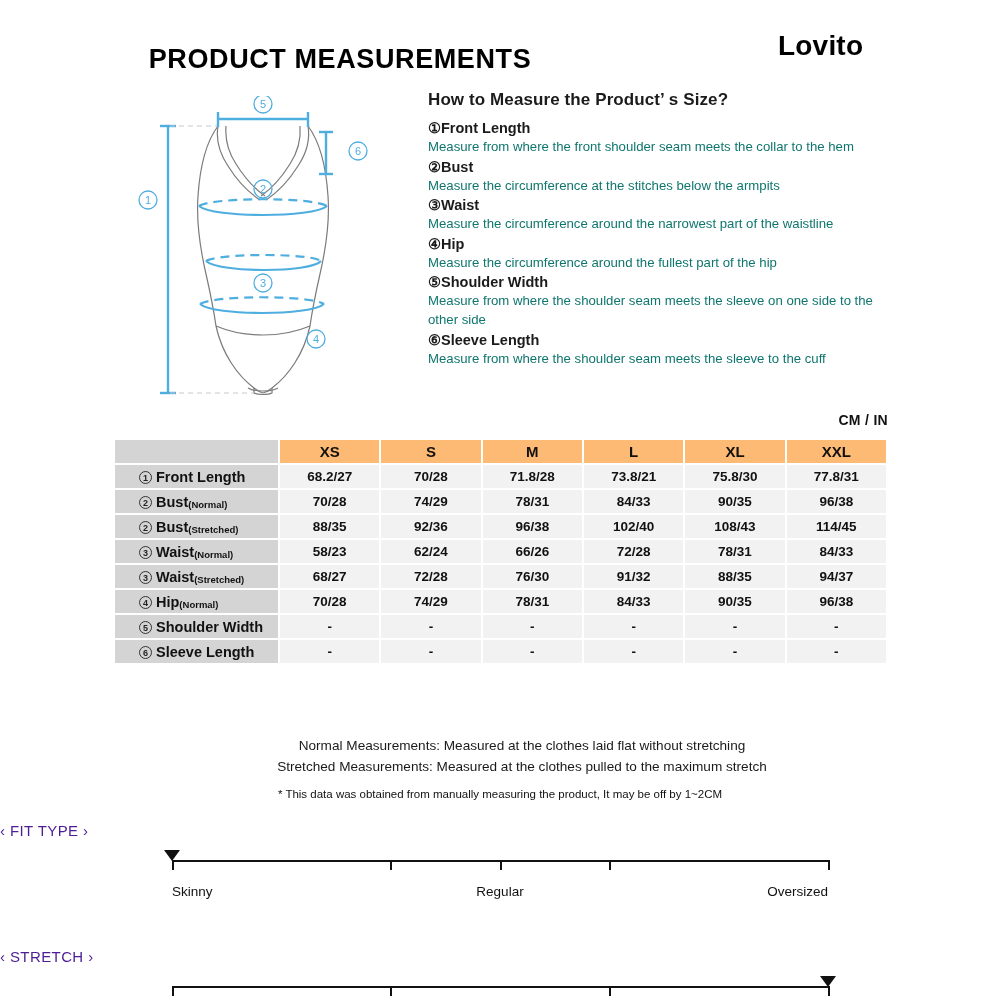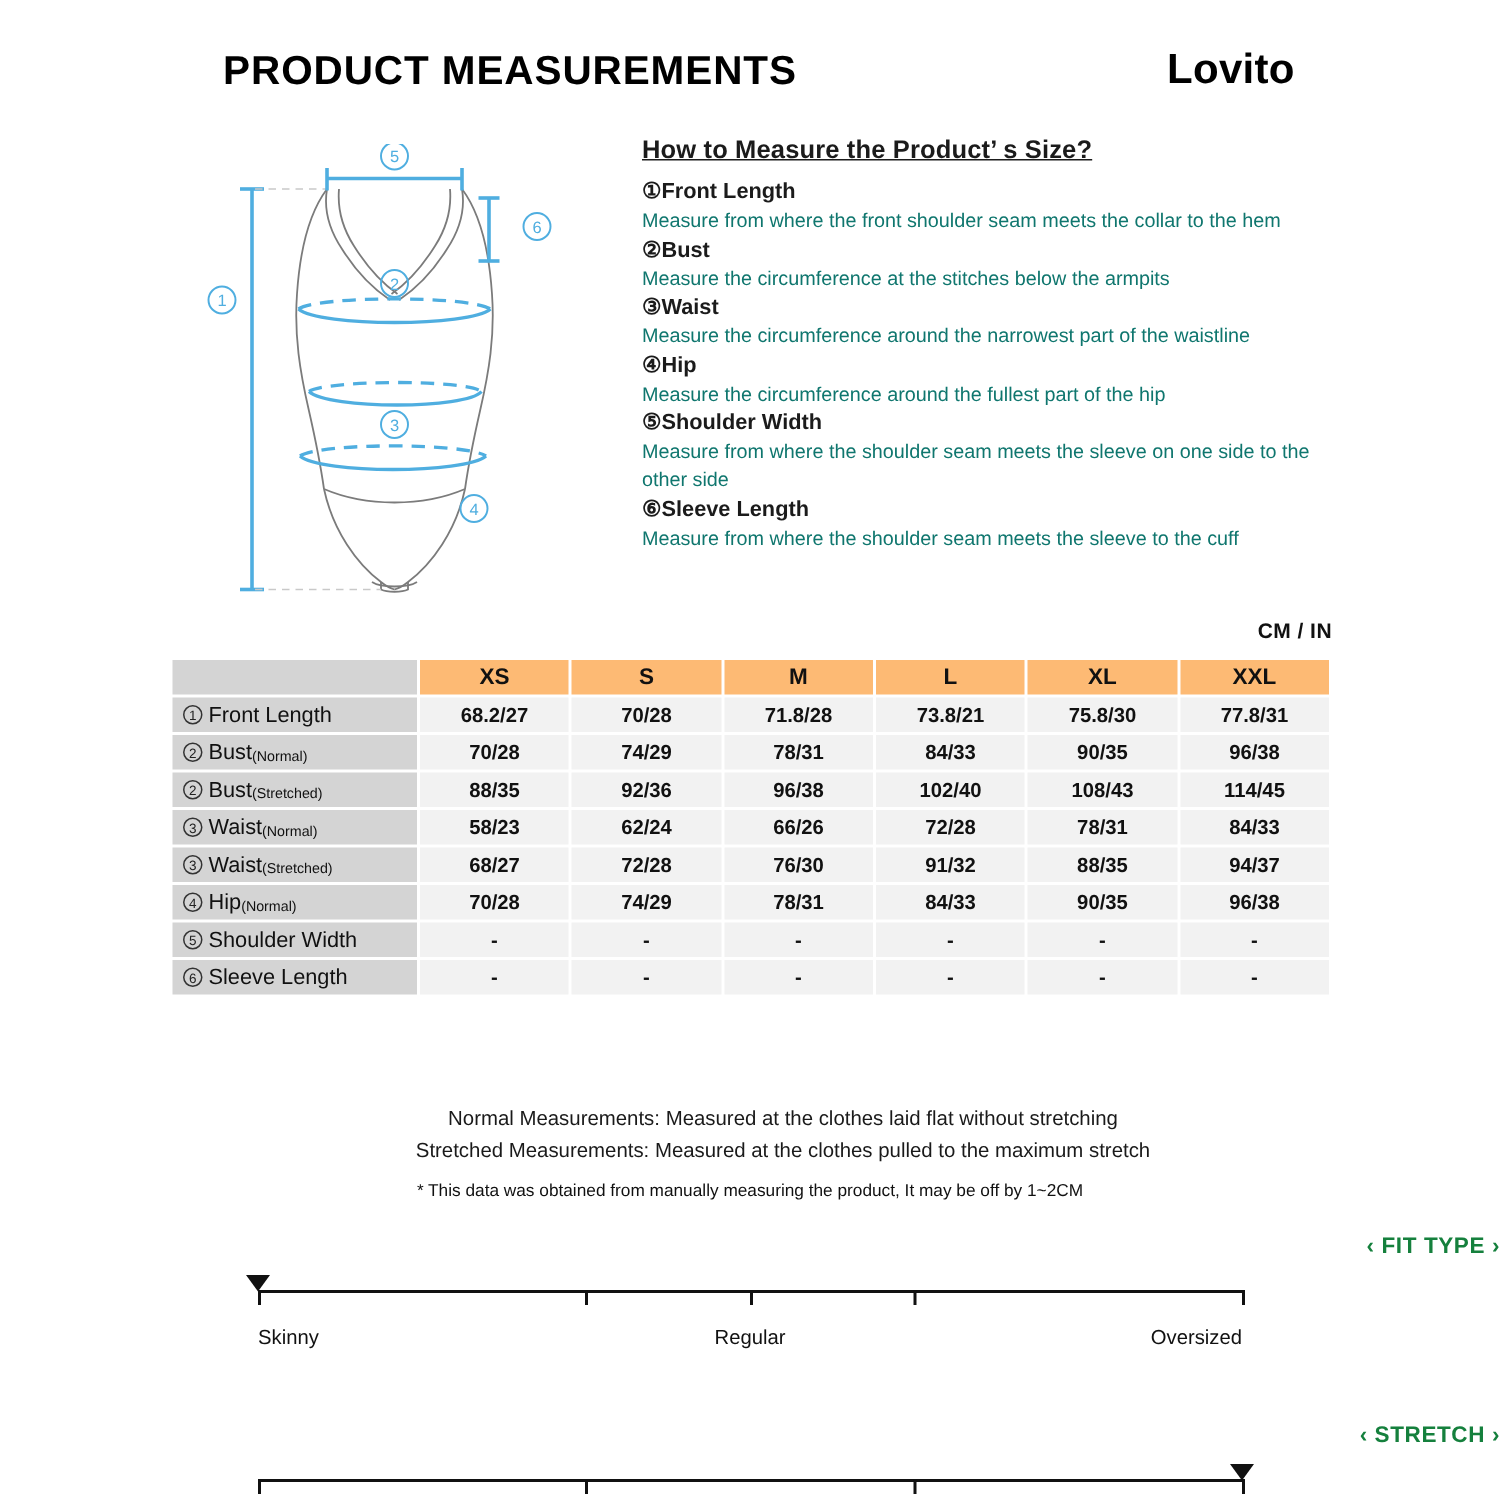--- a/index.html
+++ b/index.html
@@ -9,41 +9,40 @@
     background: #ffffff;
     font-family: "Liberation Sans", sans-serif;
     color: #1a1a1a;
     position: relative;
     overflow: hidden;
   }
 
   
   .header { position: absolute; left: 0; top: 32px; width: 1000px; height: 40px; }
   .header .title {
-    position: absolute; left: 0; top: 0; width: 680px;
+    position: absolute; left: 0; top: 12px; width: 680px;
     text-align: center;
     font-size: 27px; font-weight: bold; letter-spacing: 0.6px;
     color: #000;
   }
   .header .brand {
     position: absolute; left: 778px; top: -2px;
     font-size: 28px; font-weight: bold; color: #000;
     letter-spacing: 0.2px;
   }
 
   
   .diagram { position: absolute; left: 118px; top: 96px; width: 290px; height: 310px; }
 
   
   .howto { position: absolute; left: 428px; top: 90px; width: 472px; }
   .howto h2 {
     margin: 0 0 9px 0;
     font-size: 17px; font-weight: bold; color: #1b1b1b;
     letter-spacing: 0.1px;
-    text-decoration: underline;
   }
   .howto .item { margin-bottom: 0px; }
   .howto .item-title {
     font-size: 14.5px; font-weight: bold; color: #1b1b1b;
     line-height: 19px;
   }
   .howto .item-desc {
     font-size: 13.2px; color: #0f766e; line-height: 18.6px;
     margin-bottom: 1px;
   }
@@ -67,43 +66,43 @@
     height: 23px; padding: 0;
     text-align: center; vertical-align: middle;
     font-size: 14px; color: #111;
   }
   .size-table col.lbl { width: 163px; }
   .size-table th.corner { background: #d4d4d4; }
   .size-table th.size-head {
     background: #fdba74; font-size: 15px; font-weight: bold;
   }
   .size-table td.row-label {
-    background: #d4d4d4; text-align: left; padding-left: 7px;
-    font-size: 14.5px; font-weight: normal; color: #111;
+    background: #d4d4d4; text-align: left; padding-left: 24px;
+    font-size: 14.5px; font-weight: bold; color: #111;
     white-space: nowrap;
   }
   .size-table td.val { background: #f2f2f2; font-weight: bold; font-size: 13.5px; }
   .circ {
     display: inline-block; width: 13px; height: 13px;
     line-height: 12px; border: 1px solid #333; border-radius: 50%;
     font-size: 9px; text-align: center; margin-right: 4px;
     vertical-align: 1px; color: #222;
   }
   .sub { font-size: 9.5px; vertical-align: -1px; }
 
   
   .notes { position: absolute; left: 0; top: 735px; width: 1000px; text-align: center; }
   .notes .line { font-size: 13.6px; color: #1a1a1a; line-height: 21px; padding-left: 44px; }
   .notes .disclaimer { margin-top: 11px; font-size: 11.5px; color: #111; }
 
   
   .scale-block { position: absolute; left: 0; width: 1000px; }
   .scale-title {
-    text-align: right; font-size: 15px; font-weight: bold;
-    color: #15803d; letter-spacing: 0.4px; margin-bottom: 11px;
+    text-align: left; font-size: 15px; font-weight: normal;
+    color: #4c1d95; letter-spacing: 0.4px; margin-bottom: 11px;
   }
   .scale-track { position: relative; margin: 0 auto; width: 656px; height: 34px; }
   .scale-line {
     position: absolute; left: 0; top: 10px; width: 656px; height: 2px; background: #111;
   }
   .tick { position: absolute; top: 10px; width: 2px; height: 10px; background: #111; }
   .scale-labels { position: relative; width: 656px; margin: 0 auto; height: 18px; }
   .scale-labels span {
     position: absolute; top: 0; font-size: 13.5px; color: #111;
     transform: translateX(-50%); white-space: nowrap;

